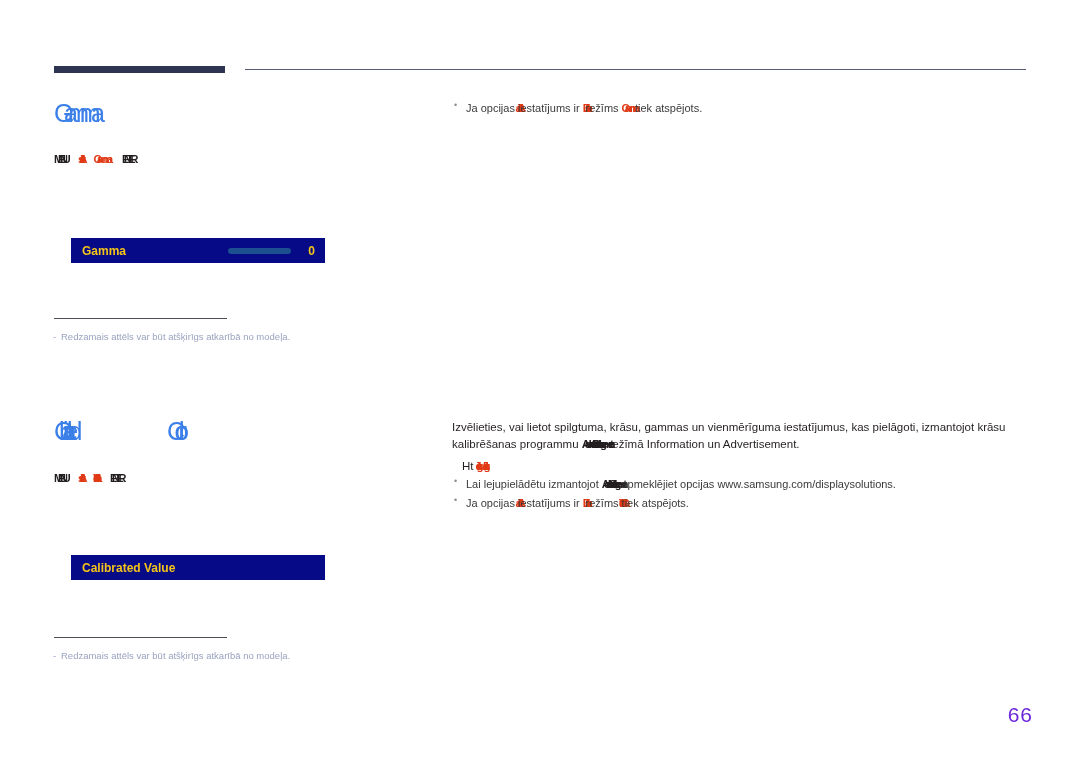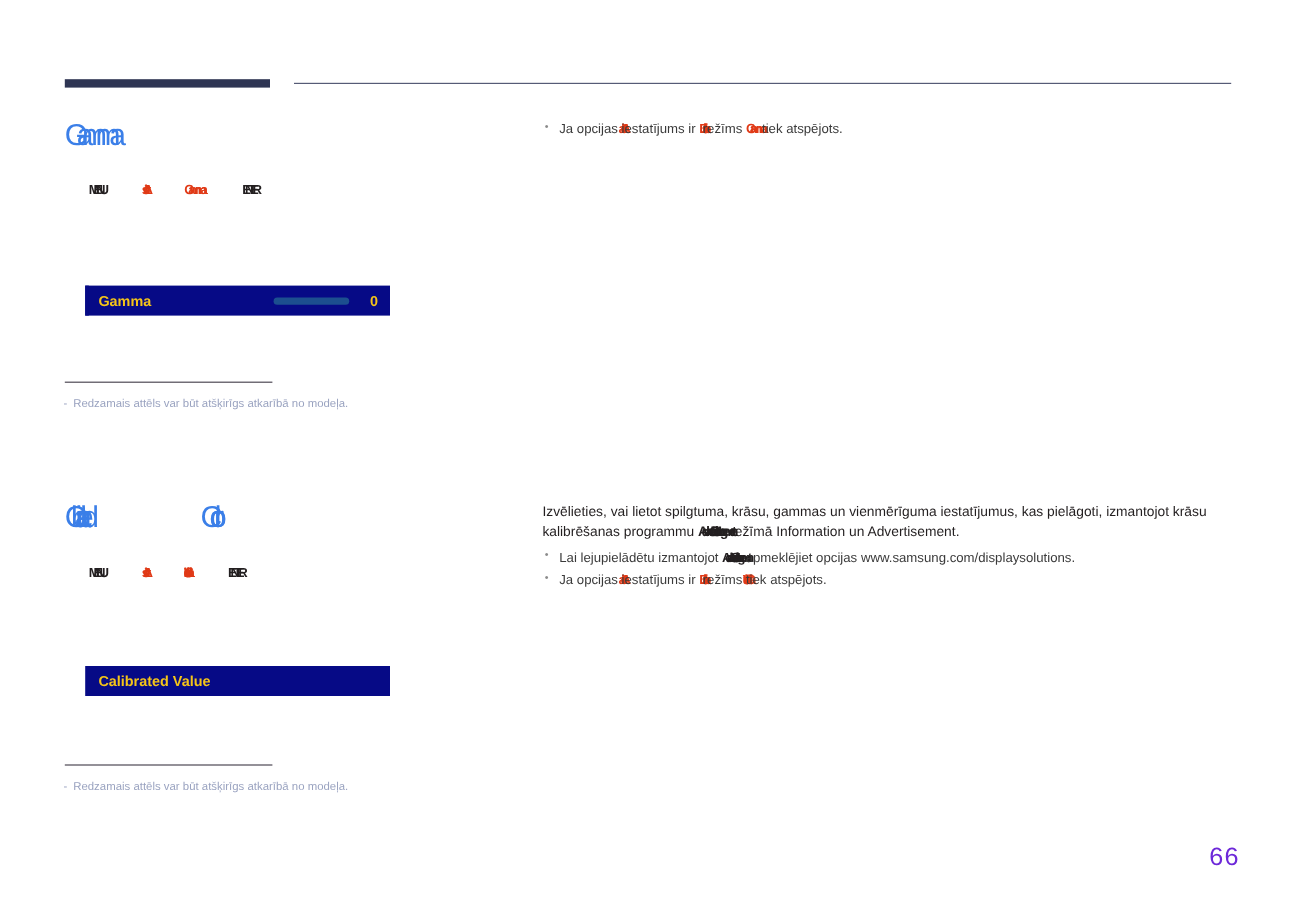--- a/index.html
+++ b/index.html
@@ -55,21 +55,20 @@
     font-size: 11px;
     font-weight: 700;
     line-height: 1;
   }
   #crumb-1 { left: 54px; top: 154px; }
   #crumb-2 { left: 54px; top: 473px; }
   .crumb-row .seg {
     display: inline-block;
     letter-spacing: -5.2px;
     vertical-align: top;
-    margin-left: 20px;
   }
   .crumb-row .seg.dark { color: #231f20; }
   .crumb-row .seg.red  { color: #e03a17; }
   .crumb-row .sep {
     display: inline-block;
     width: 14px;
   }
 
   
   .osd {
@@ -253,20 +252,21 @@
 <div class="osd" id="osd-cal">
   <span class="osd-label">Calibrated Value</span>
 </div>
 
 <div class="note-rule" id="note-rule-2"></div>
 <div class="note" id="note-2"><span class="dash">-</span><span>Redzamais attēls var būt atšķirīgs atkarībā no modeļa.</span></div>
 
 <div class="rcol" id="rcol-2">
   <p class="para"><span>Izvēlieties, vai lietot spilgtuma, krāsu, gammas un vienmērīguma iestatījumus, kas pielāgoti, izmantojot krāsu kalibrēšanas programmu </span><span class="tok dark">Advanced Color Management</span><span>režīmā Information un Advertisement.</span></p>
 
+  <div class="hint-line"><span>Ht</span><span class="tok">Izslēgts / Ieslēgts</span></div>
 
   <ul class="bullets">
     <li class="bullet"><span>Lai lejupielādētu izmantojot </span><span class="tok dark">Advanced Color Management</span><span>apmeklējiet opcijas www.samsung.com/displaysolutions.</span></li>
     <li class="bullet"><span>Ja opcijas </span><span class="tok">Attēla</span><span>iestatījums ir </span><span class="tok">Dabiskais</span><span>režīms </span><span class="tok">Calibrated Value</span><span>tiek atspējots.</span></li>
   </ul>
 </div>
 
 <div class="page-num">66</div>
 
 </body></html>

